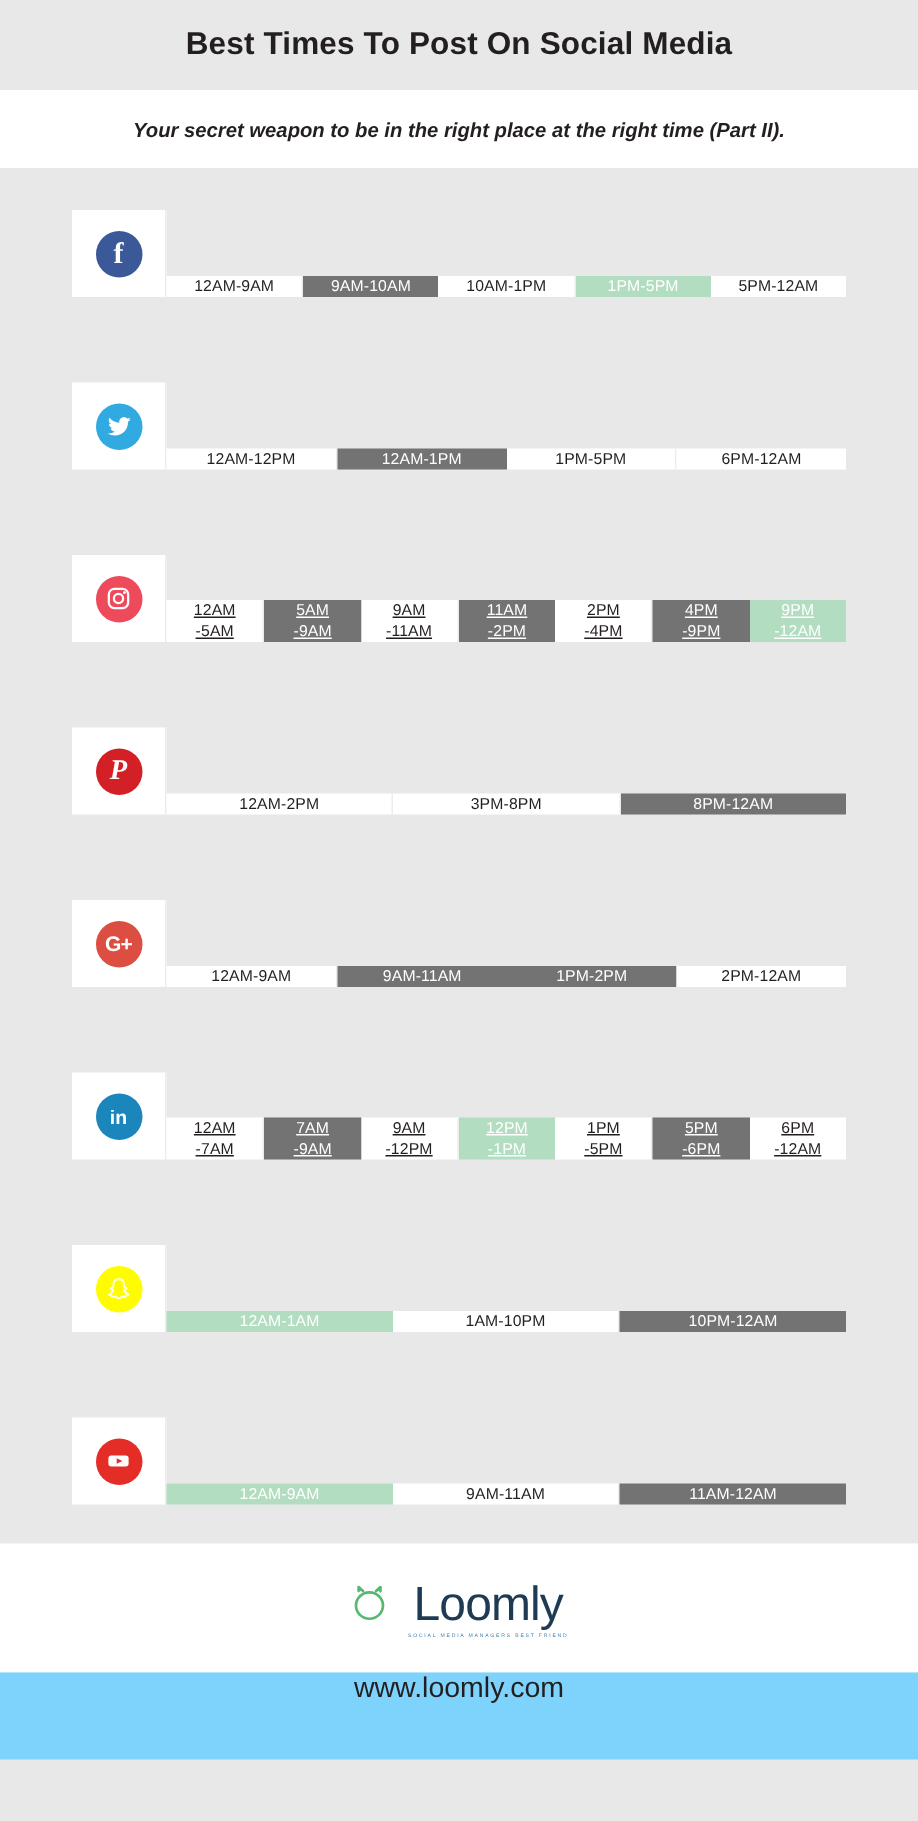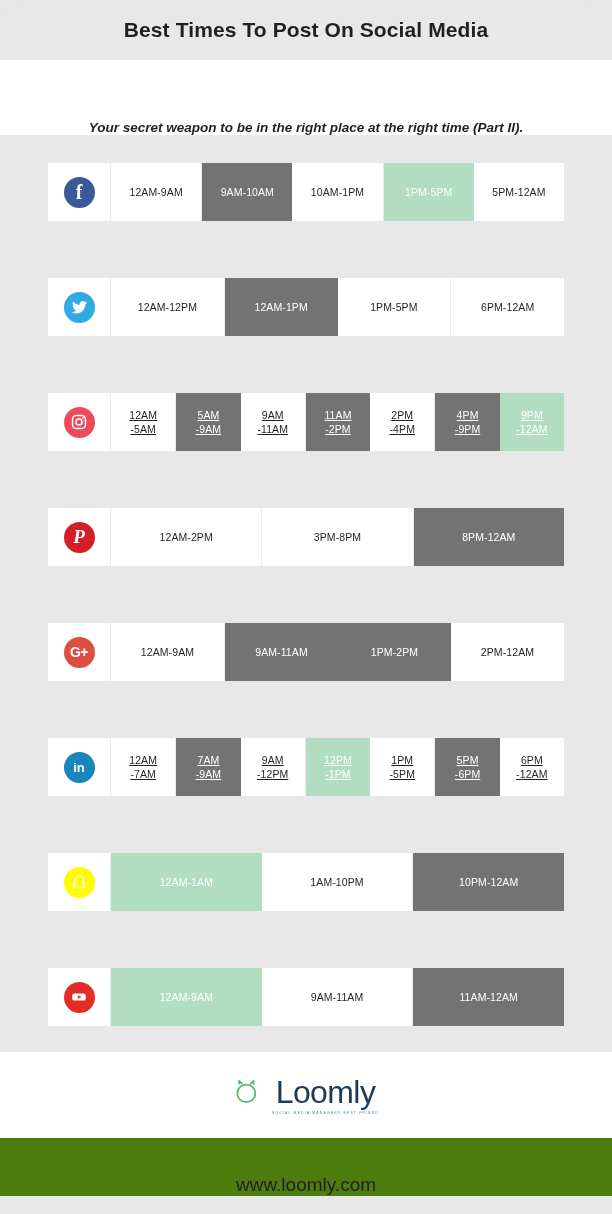--- a/index.html
+++ b/index.html
@@ -30,24 +30,24 @@
     justify-content: center;
     border-radius: 28px;
   }
   .title {
     font-size: 21px;
     font-weight: bold;
     color: #231f20;
     letter-spacing: 0.1px;
   }
   .subtitle-bar {
-    height: 75px;
+    height: 52px;
     background: #ffffff;
     display: flex;
-    align-items: flex-end;
+    align-items: center;
     justify-content: center;
   }
   .subtitle {
     font-size: 13.5px;
     font-style: italic;
     color: #231f20;
     font-weight: bold;
   }
 
   
@@ -70,20 +70,21 @@
     display: flex;
     align-items: center;
     justify-content: center;
     flex: none;
     border-right: 1px solid #ececec;
     box-sizing: border-box;
   }
   .slots {
     display: flex;
     flex: 1 1 auto;
+    align-items: flex-end;
   }
   .slot {
     flex: 1 1 0;
     display: flex;
     align-items: center;
     justify-content: center;
     text-align: center;
     font-size: 10.5px;
     color: #231f20;
     background: #ffffff;
@@ -153,24 +154,24 @@
     line-height: 1;
   }
   .logo-tag {
     font-size: 3.4px;
     color: #3f7fa8;
     letter-spacing: 1.2px;
     margin-top: 3px;
     white-space: nowrap;
   }
   .url-bar {
-    background: #4d7c0f;
+    background: #7dd3fc;
     height: 58px;
     display: flex;
-    align-items: flex-end;
+    align-items: flex-start;
     justify-content: center;
   }
   .url-text {
     font-size: 19px;
     color: #231f20;
   }
 </style>
 </head>
 <body>
 

